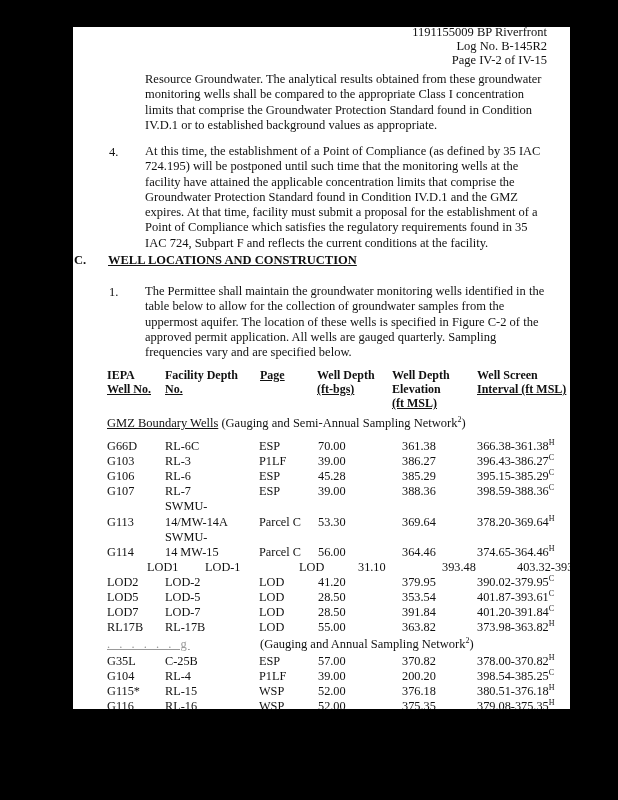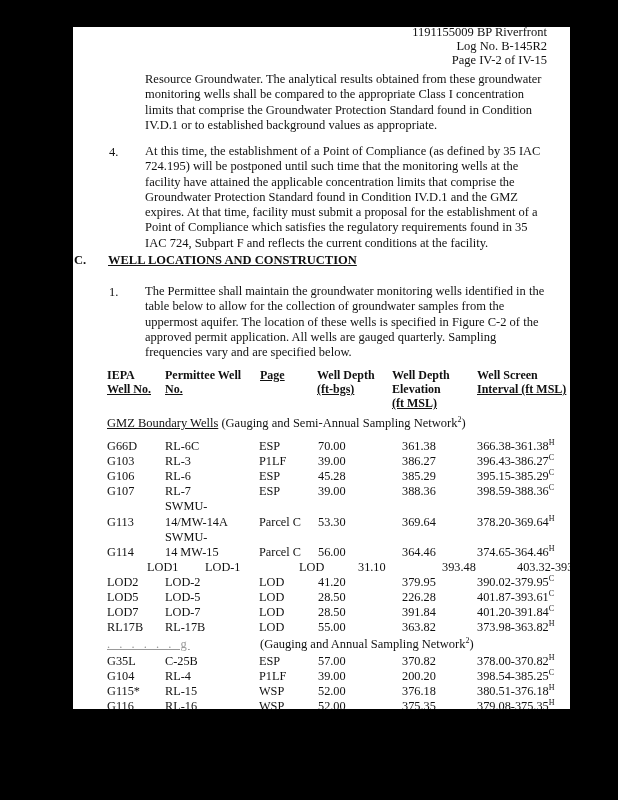--- a/index.html
+++ b/index.html
@@ -47,21 +47,21 @@
   <div class="abs sec-title" style="left:35px; top:226px;">WELL LOCATIONS AND CONSTRUCTION</div>
 
   <div class="abs num" style="left:36px; top:258px;">1.</div>
   <div class="abs para" style="left:72px; top:257px; width:405px;">The Permittee shall maintain the groundwater monitoring wells identified in the table below to allow for the collection of groundwater samples from the uppermost aquifer.  The location of these wells is specified in Figure C-2 of the approved permit application.  All wells are gauged quarterly.  Sampling frequencies vary and are specified below.</div>
 
   <div class="abs th" style="left:34px; top:341px;">
     <div>IEPA</div>
     <div class="u">Well No.</div>
   </div>
   <div class="abs th" style="left:92px; top:341px;">
-    <div>Permittee Well</div>
+    <div>Facility Depth</div>
     <div class="u">No.</div>
   </div>
   <div class="abs th u" style="left:187px; top:341px;">Page</div>
   <div class="abs th" style="left:244px; top:341px;">
     <div>Well Depth</div>
     <div class="u">(ft-bgs)</div>
   </div>
   <div class="abs th" style="left:319px; top:341px;">
     <div>Well Depth</div>
     <div>Elevation</div>
@@ -145,21 +145,21 @@
         <span class="c3">LOD</span>
         <span class="c4">41.20</span>
         <span class="c5">379.95</span>
         <span class="c6"><span style="position: static;">390.02-379.95</span><sup>C</sup></span>
       </div>
       <div class="row" style="top: 563px;">
         <span class="c1">LOD5</span>
         <span class="c2">LOD-5</span>
         <span class="c3">LOD</span>
         <span class="c4">28.50</span>
-        <span class="c5">226.28</span>
+        <span class="c5">353.54</span>
         <span class="c6"><span style="position: static;">401.87-393.61</span><sup>C</sup></span>
       </div>
       <div class="row" style="top: 578.1px;">
         <span class="c1">LOD7</span>
         <span class="c2">LOD-7</span>
         <span class="c3">LOD</span>
         <span class="c4">28.50</span>
         <span class="c5">391.84</span>
         <span class="c6"><span style="position: static;">401.20-391.84</span><sup>C</sup></span>
       </div>

